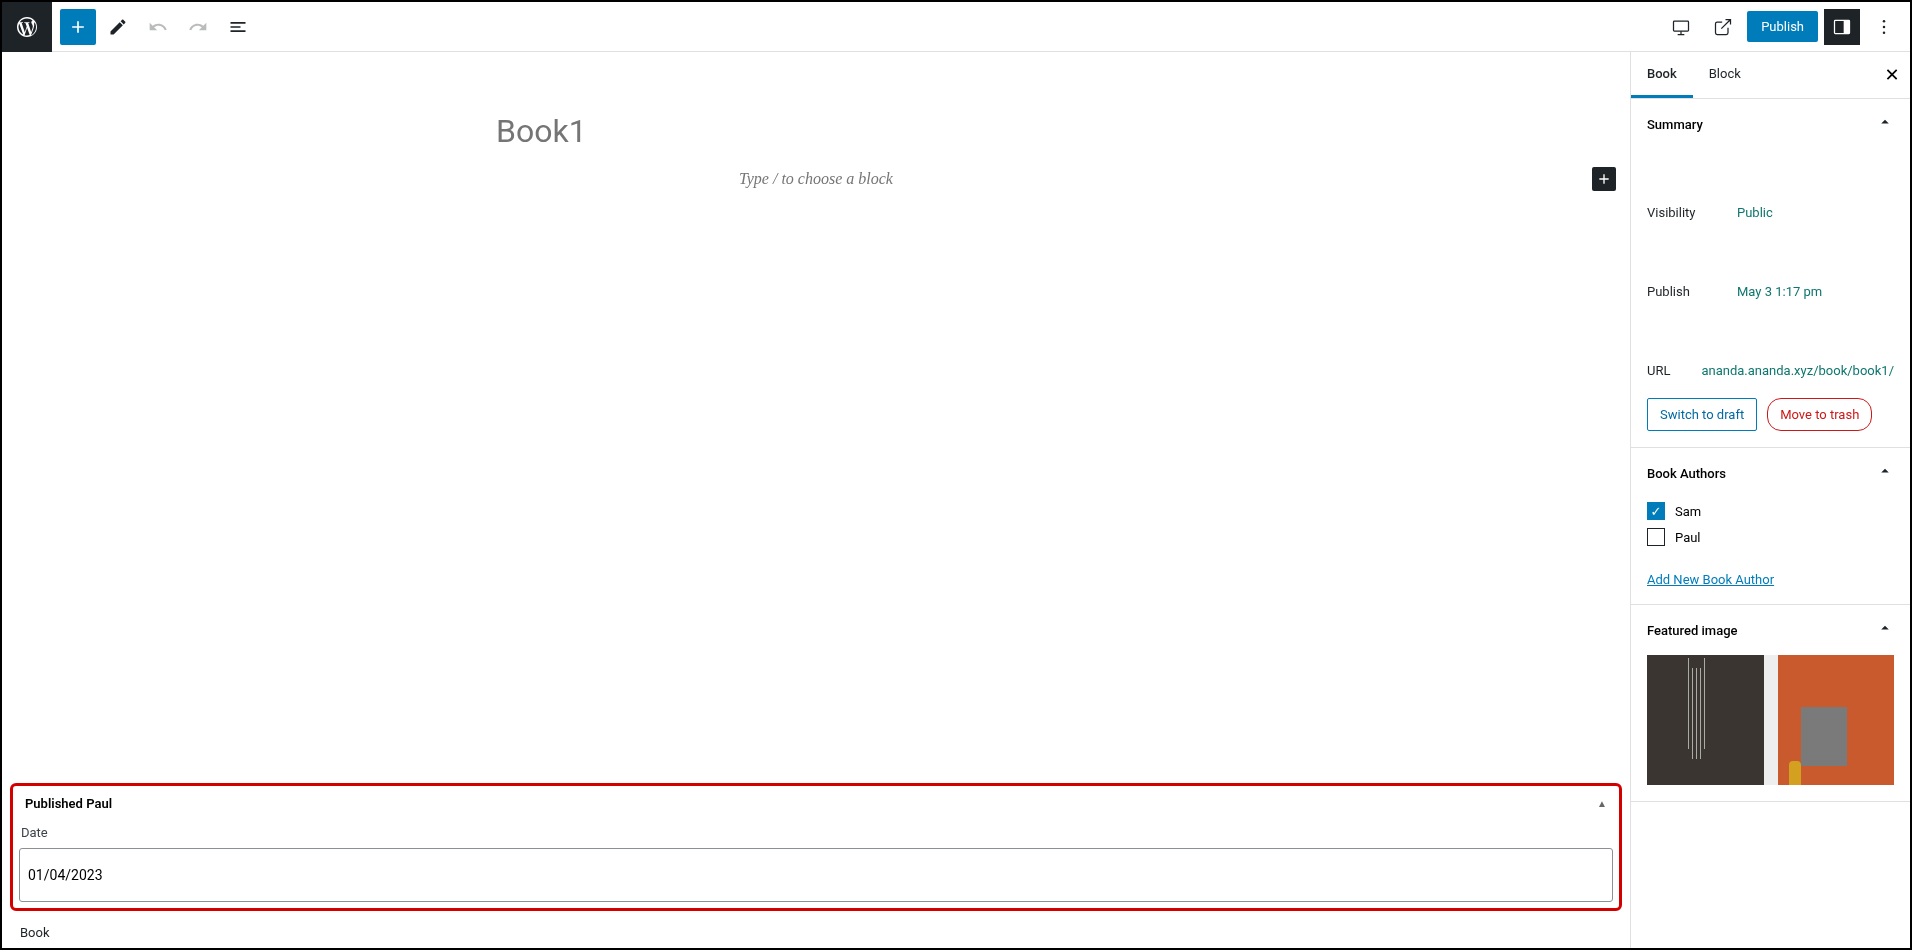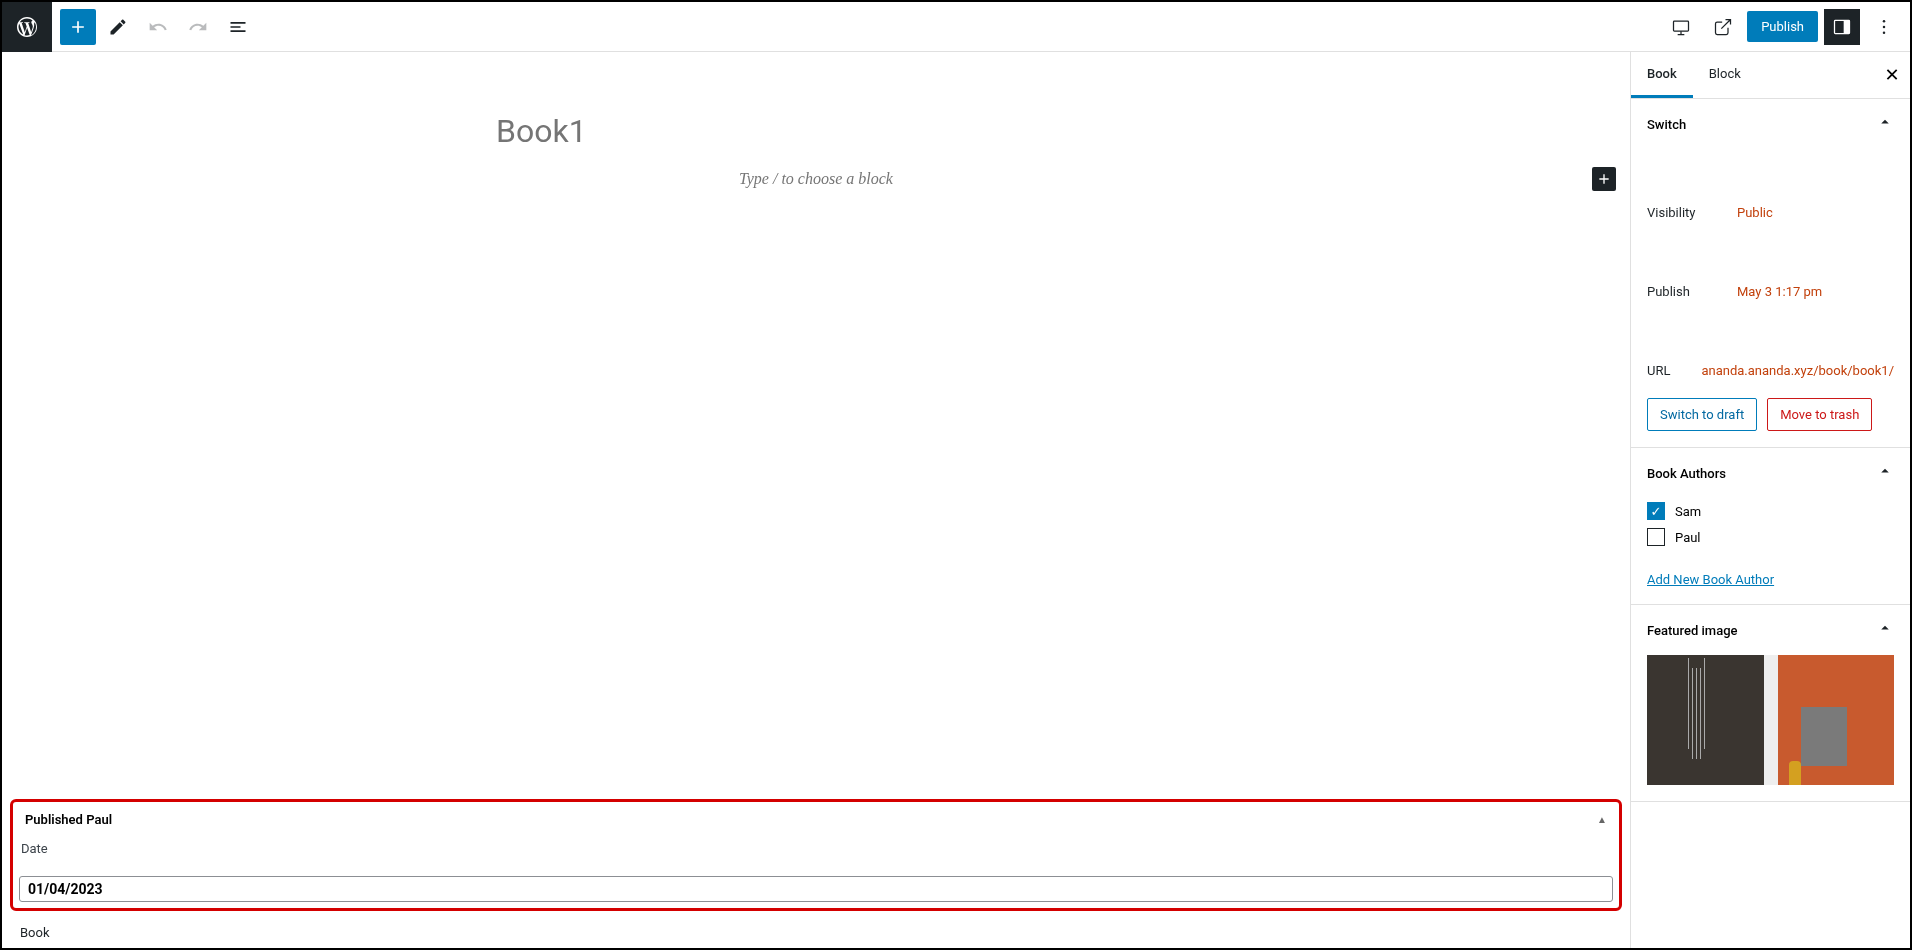--- a/index.html
+++ b/index.html
@@ -23,38 +23,38 @@
 .title-input { width: 680px; margin: 0 auto; display: block; border: none; font-size: 32px; font-weight: 400; color: #757575; outline: none; padding: 0 20px; }
 .block-row { width: 680px; margin: 20px auto 0; position: relative; display: flex; align-items: center; text-align: center; }
 .block-placeholder { color: #757575; font-size: 16px; font-style: italic; font-family: Georgia, serif; flex: 1; }
 .add-block-btn { position: absolute; right: -460px; width: 24px; height: 24px; background: #1d2327; display: flex; align-items: center; justify-content: center; border-radius: 2px; cursor: pointer; }
 .add-block-btn svg { fill: #fff; width: 16px; height: 16px; }
 .metabox-area { border: 3px solid #d40000; border-radius: 6px; margin: 6px 8px; padding: 6px; }
 .metabox-header { display: flex; justify-content: space-between; align-items: center; padding: 4px 6px 10px; }
 .metabox-title { font-size: 13px; font-weight: 600; }
 .metabox-toggle { font-size: 10px; color: #666; cursor: pointer; }
 .metabox-label { font-size: 13px; color: #3c434a; padding: 4px 2px; }
-.date-input { width: 100%; border: 1px solid #8c8f94; border-radius: 3px; padding: 4px 8px; font-size: 14px; margin-top: 16px; font-weight: bold; }
+.date-input { width: 100%; border: 1px solid #8c8f94; border-radius: 3px; padding: 18px 8px; font-size: 14px; margin-top: 4px; }
 .breadcrumb-bar { padding: 8px 18px; font-size: 13px; color: #1d2327; }
 .sidebar { width: 280px; border-left: 1px solid #e0e0e0; display: flex; flex-direction: column; overflow-y: auto; }
 .sidebar-tabs { display: flex; border-bottom: 1px solid #e0e0e0; position: relative; }
 .sidebar-tab { padding: 14px 16px; font-size: 13px; cursor: pointer; color: #1d2327; }
 .sidebar-tab.active { border-bottom: 3px solid #007cba; font-weight: 500; }
 .sidebar-close { position: absolute; right: 6px; top: 10px; width: 24px; height: 24px; display: flex; align-items: center; justify-content: center; cursor: pointer; font-size: 18px; }
 .panel { border-bottom: 1px solid #e0e0e0; }
 .panel-header { display: flex; justify-content: space-between; align-items: center; padding: 14px 16px; cursor: pointer; }
 .panel-title { font-size: 13px; font-weight: 500; }
 .panel-chevron svg { width: 18px; height: 18px; }
 .panel-body { padding: 0 16px 16px; }
 .summary-row { display: flex; padding: 8px 0; font-size: 13px; margin-top: 48px; }
 .summary-label { width: 90px; color: #1d2327; }
-.summary-value { color: #c2410c; cursor: pointer; flex: 1; }
+.summary-value { color: #0f766e; cursor: pointer; flex: 1; }
 .action-buttons { display: flex; gap: 10px; margin-top: 12px; }
 .draft-btn { border: 1px solid #007cba; color: #0369a1; background: #fff; padding: 8px 12px; font-size: 13px; border-radius: 2px; cursor: pointer; }
-.trash-btn { border: 1px solid #cc1818; color: #cc1818; background: #fff; padding: 8px 12px; font-size: 13px; border-radius: 2px; cursor: pointer; text-align: right; }
+.trash-btn { border: 1px solid #cc1818; color: #cc1818; background: #fff; padding: 8px 12px; font-size: 13px; border-radius: 14px; cursor: pointer; text-align: right; }
 .author-row { display: flex; align-items: center; gap: 10px; padding: 4px 0; }
 .checkbox { width: 18px; height: 18px; border: 1px solid #1d2327; display: flex; align-items: center; justify-content: center; cursor: pointer; }
 .checkbox.checked { background: #007cba; border-color: #007cba; }
 .checkbox.checked::after { content: "✓"; color: #fff; font-size: 13px; }
 .author-name { font-size: 13px; }
 .add-author-link { color: #007cba; text-decoration: underline; font-size: 13px; display: inline-block; margin-top: 22px; cursor: pointer; }
 .featured-img { width: 100%; height: 130px; display: flex; cursor: pointer; }
 .fi-left { flex: 1; background: #3a3530; position: relative; }
 .fi-left::before { content: ""; position: absolute; left: 42%; top: 10%; width: 1px; height: 70%; background: #aaa; box-shadow: -4px 0 0 #aaa, 4px 0 0 #aaa, -8px -10px 0 #aaa, 8px -10px 0 #aaa; }
 .fi-mid { width: 14px; background: #eee; }
@@ -157,21 +157,21 @@
 
   <div class="sidebar">
     <div class="sidebar-tabs">
       <div class="sidebar-tab active">Book</div>
       <div class="sidebar-tab">Block</div>
       <div class="sidebar-close">✕</div>
     </div>
 
     <div class="panel">
       <div class="panel-header">
-        <span class="panel-title">Switch</span>
+        <span class="panel-title">Summary</span>
         <span class="panel-chevron"><svg viewBox="0 0 24 24" fill="#1d2327">
               <path d="M7 14l5-5 5 5z"></path>
             </svg></span>
       </div>
       <div class="panel-body">
         <div class="summary-row">
           <span class="summary-label">Visibility</span>
           <span class="summary-value">Public</span>
         </div>
         <div class="summary-row">

